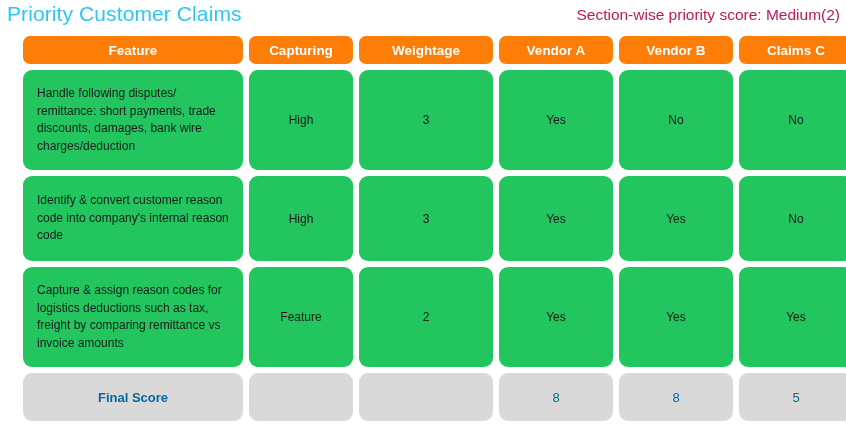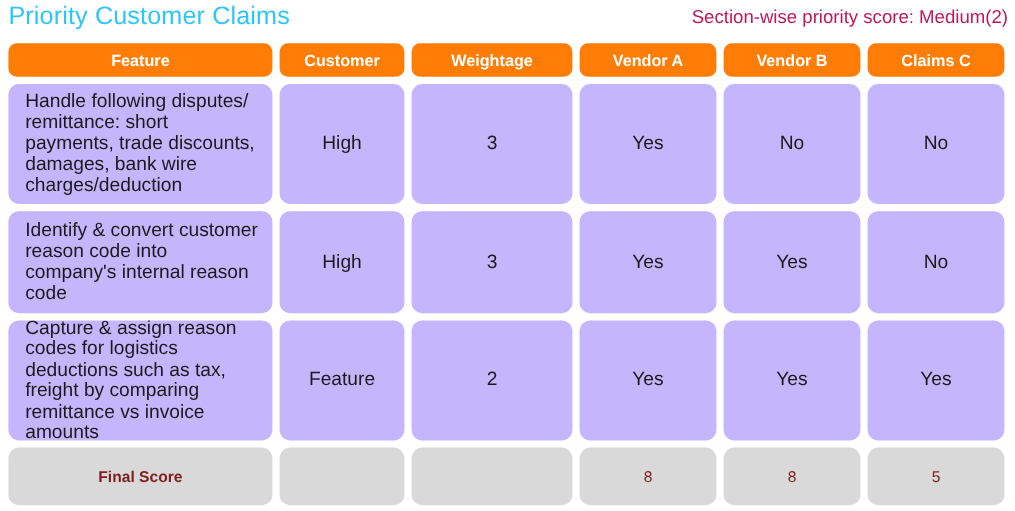--- a/index.html
+++ b/index.html
@@ -44,21 +44,21 @@
   
   .matrix {
     position: absolute;
     left: 0;
     top: 36px;
     width: 846px;
     height: 390px;
   }
   .row {
     position: absolute;
-    left: 0;
+    left: 16px;
     width: 736px;
   }
   .cell {
     position: absolute;
     box-sizing: border-box;
     border-radius: 9px;
     display: flex;
     align-items: center;
     overflow: hidden;
   }
@@ -68,59 +68,59 @@
     background: #fd7d07;
     color: #ffffff;
     font-size: 13.5px;
     font-weight: bold;
     justify-content: center;
     border-radius: 7px;
   }
 
   
   .row-body .cell {
-    background: #c4b5fd;
+    background: #22c55e;
     color: #1a1a1a;
-    font-size: 16px;
+    font-size: 12px;
   }
   .cell.feature {
     justify-content: flex-start;
     padding: 0 10px 0 14px;
     line-height: 17.5px;
   }
   .cell.center {
     justify-content: center;
     text-align: center;
   }
 
   
   .row-final .cell {
     background: #d9d9d9;
-    color: #7f1d1d;
+    color: #0369a1;
     font-size: 13px;
     justify-content: center;
     font-weight: bold;
   }
   .row-final .cell.value {
     font-weight: normal;
   }
 </style>
 </head>
 <body>
 
 <div class="top-bar">
   <div class="page-title">Priority Customer Claims</div>
   <div class="section-score">Section-wise priority score: Medium(2)</div>
 </div>
 
 <div class="matrix">
 
   <div class="row row-header" style="top:0px;height:28px;">
     <div class="cell" style="left:7px;top:0;width:220px;height:28px;">Feature</div>
-    <div class="cell" style="left:233px;top:0;width:104px;height:28px;">Customer</div>
+    <div class="cell" style="left:233px;top:0;width:104px;height:28px;">Capturing</div>
     <div class="cell" style="left:343px;top:0;width:134px;height:28px;">Weightage</div>
     <div class="cell" style="left:483px;top:0;width:114px;height:28px;">Vendor  A</div>
     <div class="cell" style="left:603px;top:0;width:114px;height:28px;">Vendor  B</div>
     <div class="cell" style="left:723px;top:0;width:114px;height:28px;">Claims  C</div>
   </div>
 
   <div class="row row-body" style="top:34px;height:100px;">
     <div class="cell feature" style="left:7px;top:0;width:220px;height:100px;">Handle following  disputes/ remittance:  short payments, trade  discounts, damages, bank wire charges/deduction</div>
     <div class="cell center" style="left:233px;top:0;width:104px;height:100px;">High</div>
     <div class="cell center" style="left:343px;top:0;width:134px;height:100px;">3</div>

